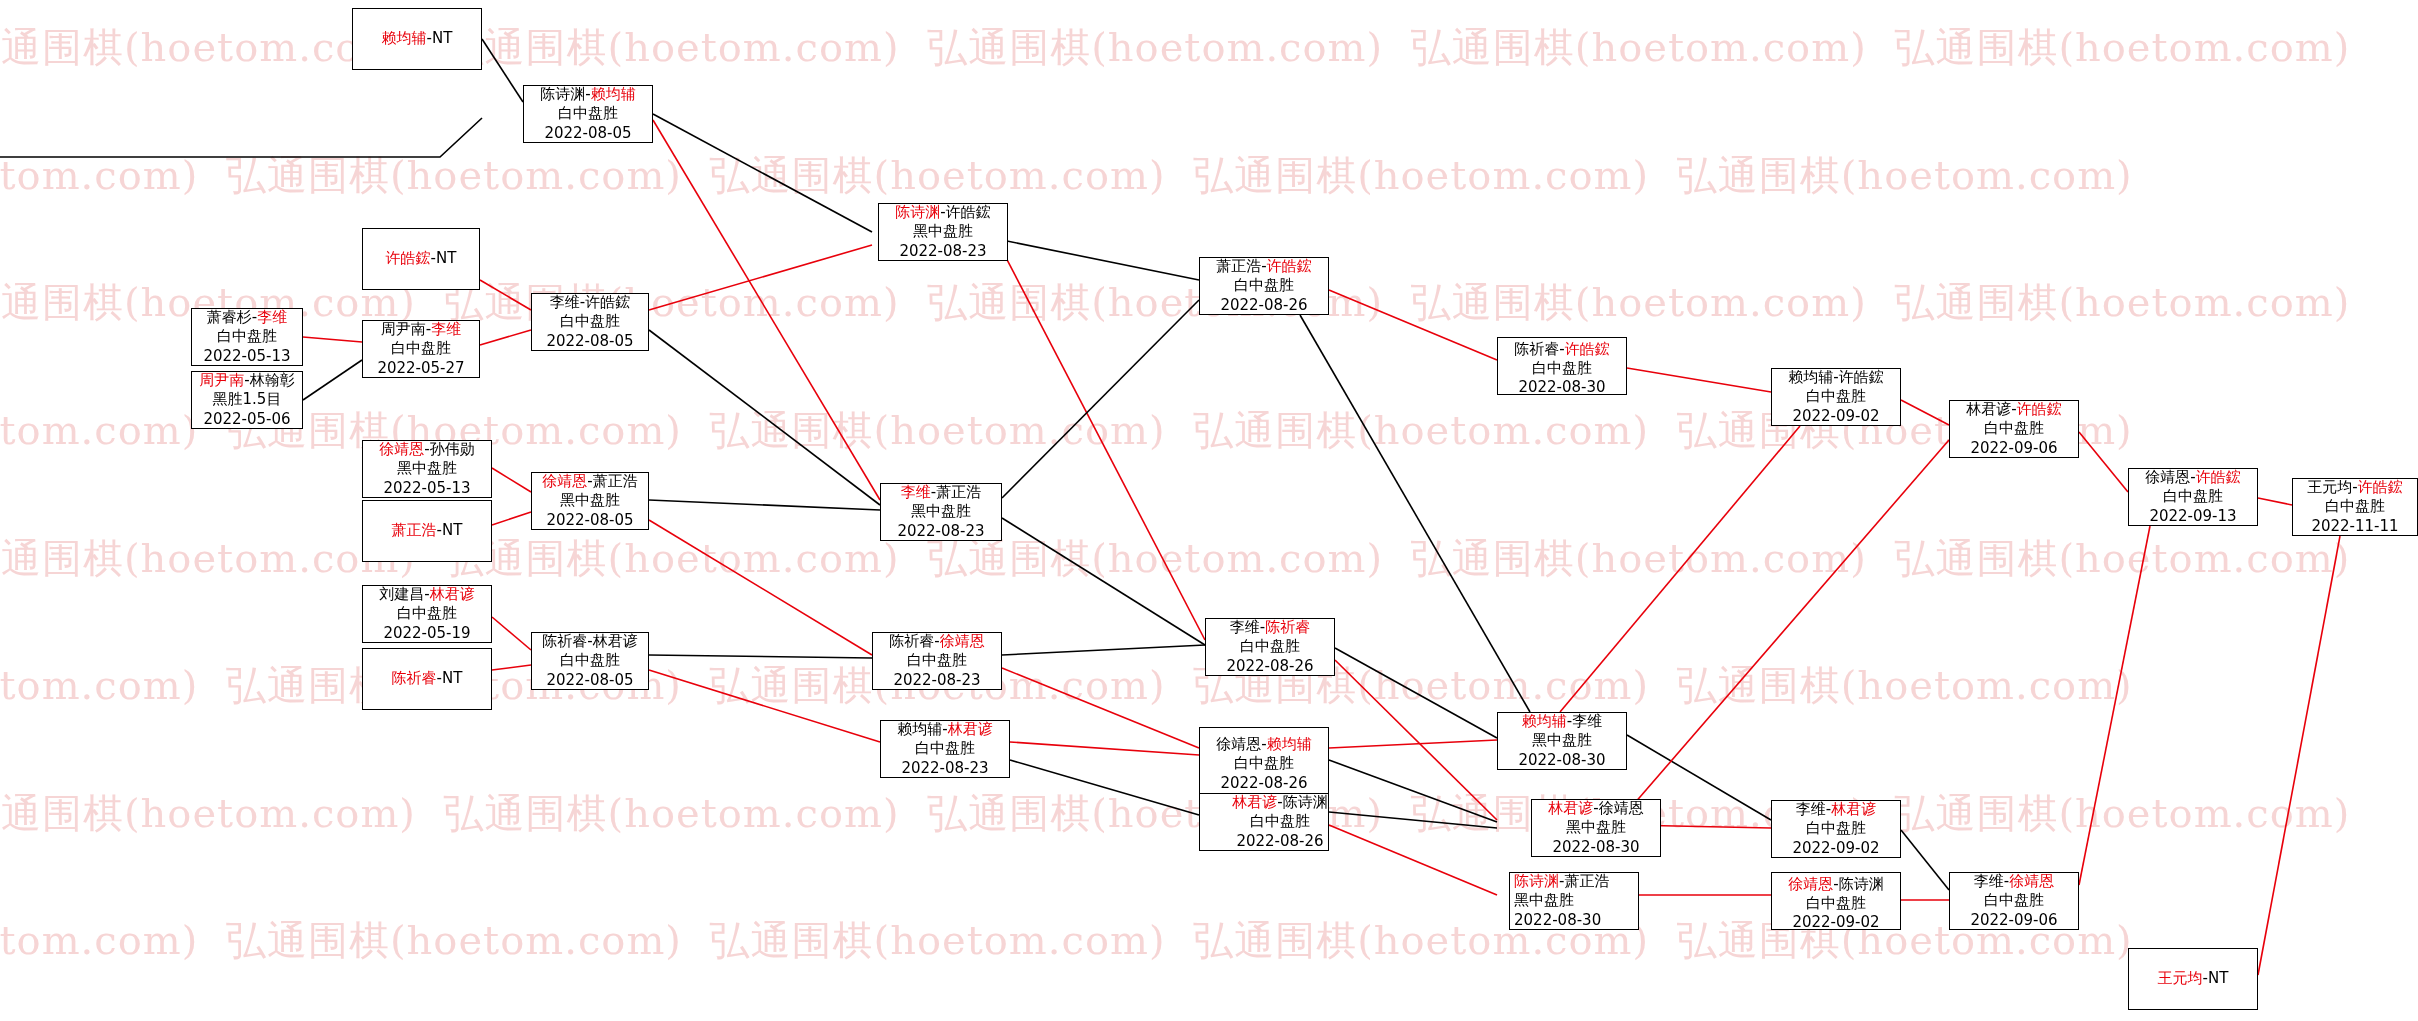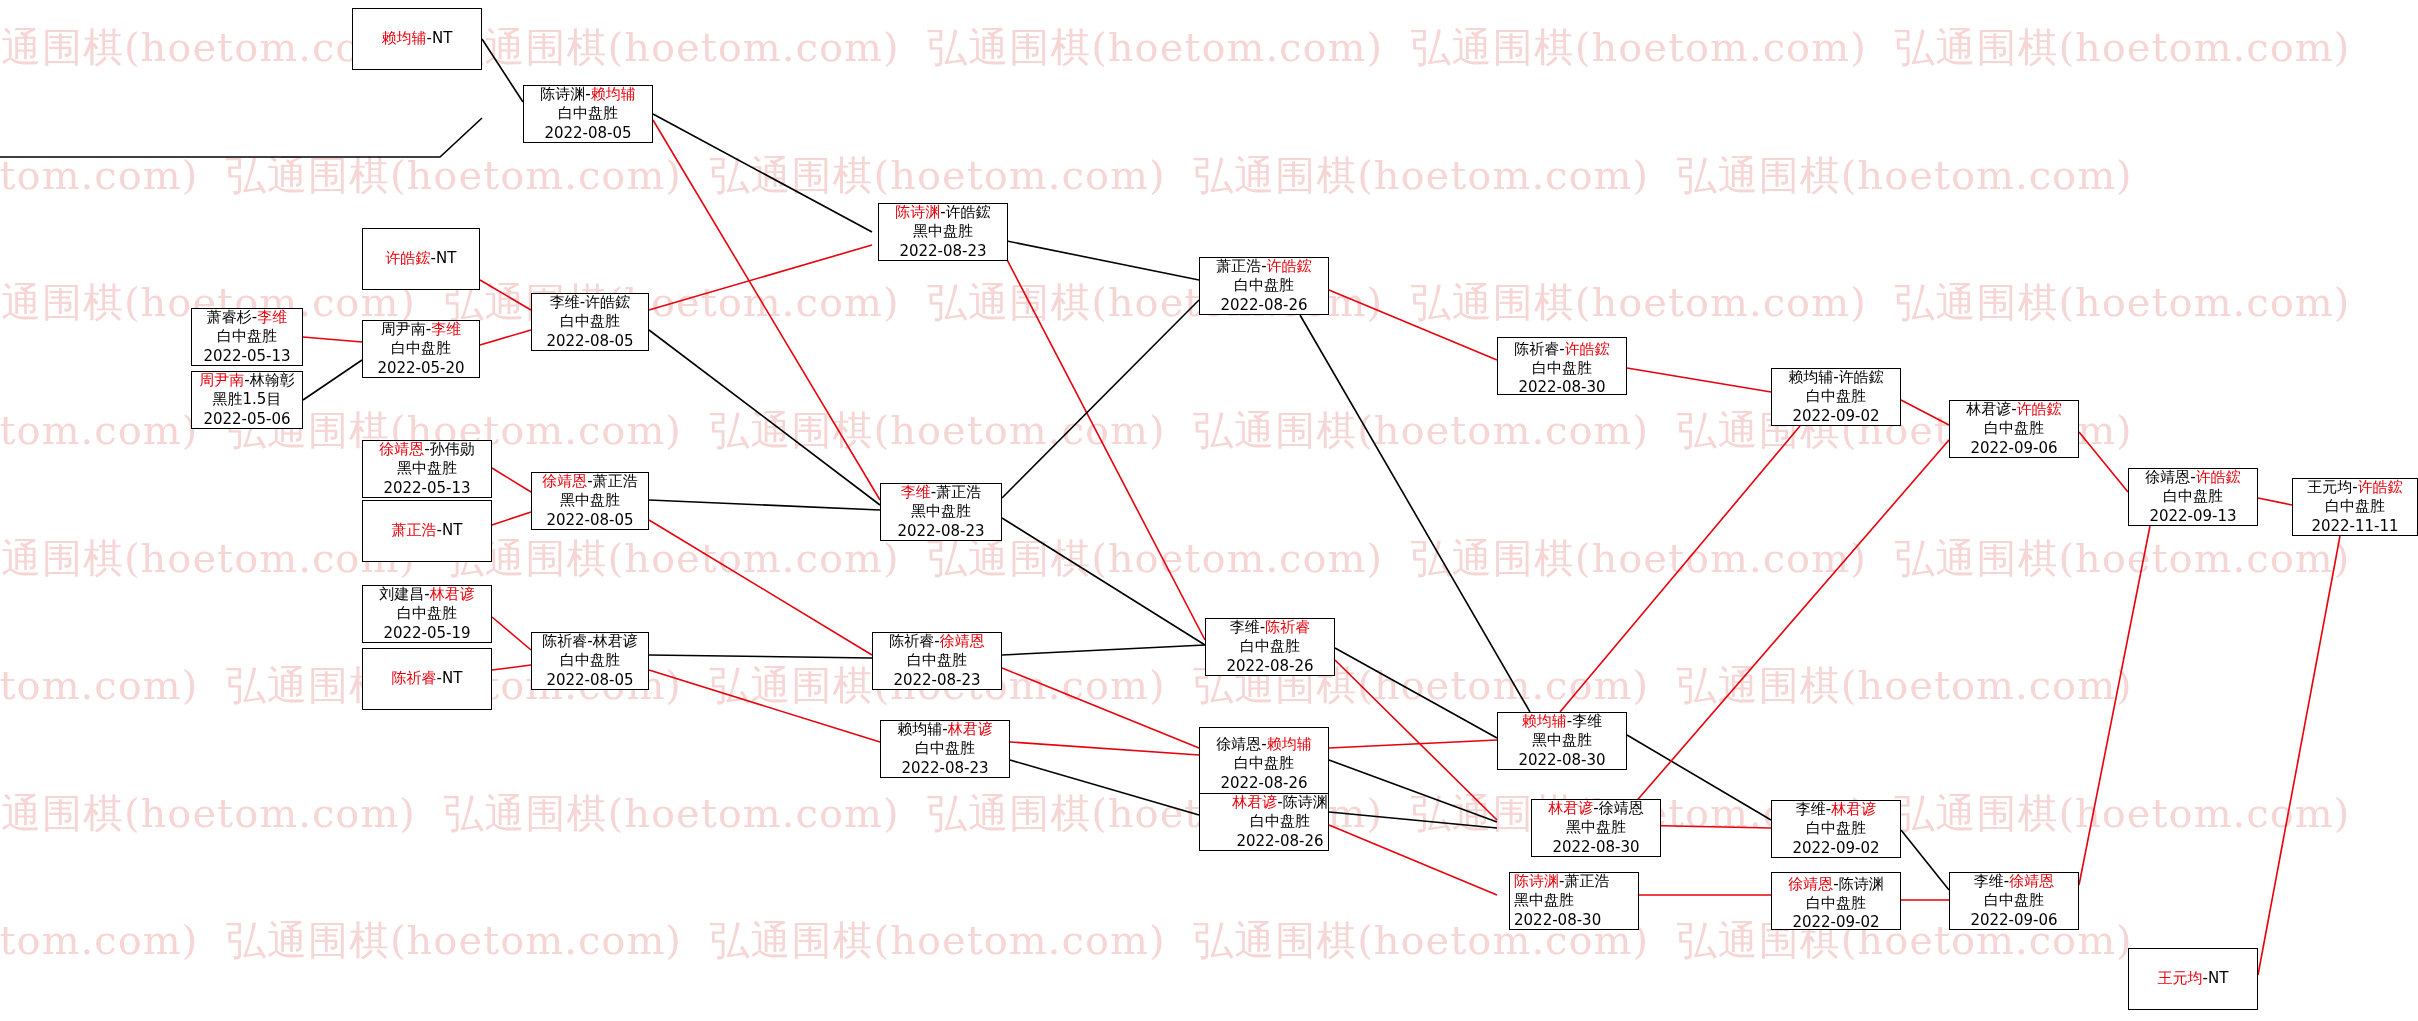--- a/index.html
+++ b/index.html
@@ -135,21 +135,21 @@
       <div class="ln"><span>2022-05-13</span></div>
     </div>
     <div class="node" style="left: 191px; top: 371px; width: 112px; height: 58px; display: flex; flex-direction: column; justify-content: center; align-items: center;">
       <div class="ln"><span class="red">周尹南</span><span>-林翰彰</span></div>
       <div class="ln"><span>黑胜1.5目</span></div>
       <div class="ln"><span>2022-05-06</span></div>
     </div>
     <div class="node" style="left: 362px; top: 320px; width: 118px; height: 58px; display: flex; flex-direction: column; justify-content: center; align-items: center;">
       <div class="ln"><span>周尹南</span><span>-</span><span class="red">李维</span></div>
       <div class="ln"><span>白中盘胜</span></div>
-      <div class="ln"><span>2022-05-20</span></div>
+      <div class="ln"><span>2022-05-27</span></div>
     </div>
     <div class="node" style="left: 531px; top: 293px; width: 118px; height: 58px; display: flex; flex-direction: column; justify-content: center; align-items: center;">
       <div class="ln"><span>李维</span><span>-许皓鋐</span></div>
       <div class="ln"><span>白中盘胜</span></div>
       <div class="ln"><span>2022-08-05</span></div>
     </div>
     <div class="node" style="left: 872px; top: 203px; width: 130px; height: 58px; display: flex; flex-direction: column; justify-content: center; align-items: center; margin-left: 6px;">
       <div class="ln"><span class="red">陈诗渊</span><span>-许皓鋐</span></div>
       <div class="ln"><span>黑中盘胜</span></div>
       <div class="ln"><span>2022-08-23</span></div>

